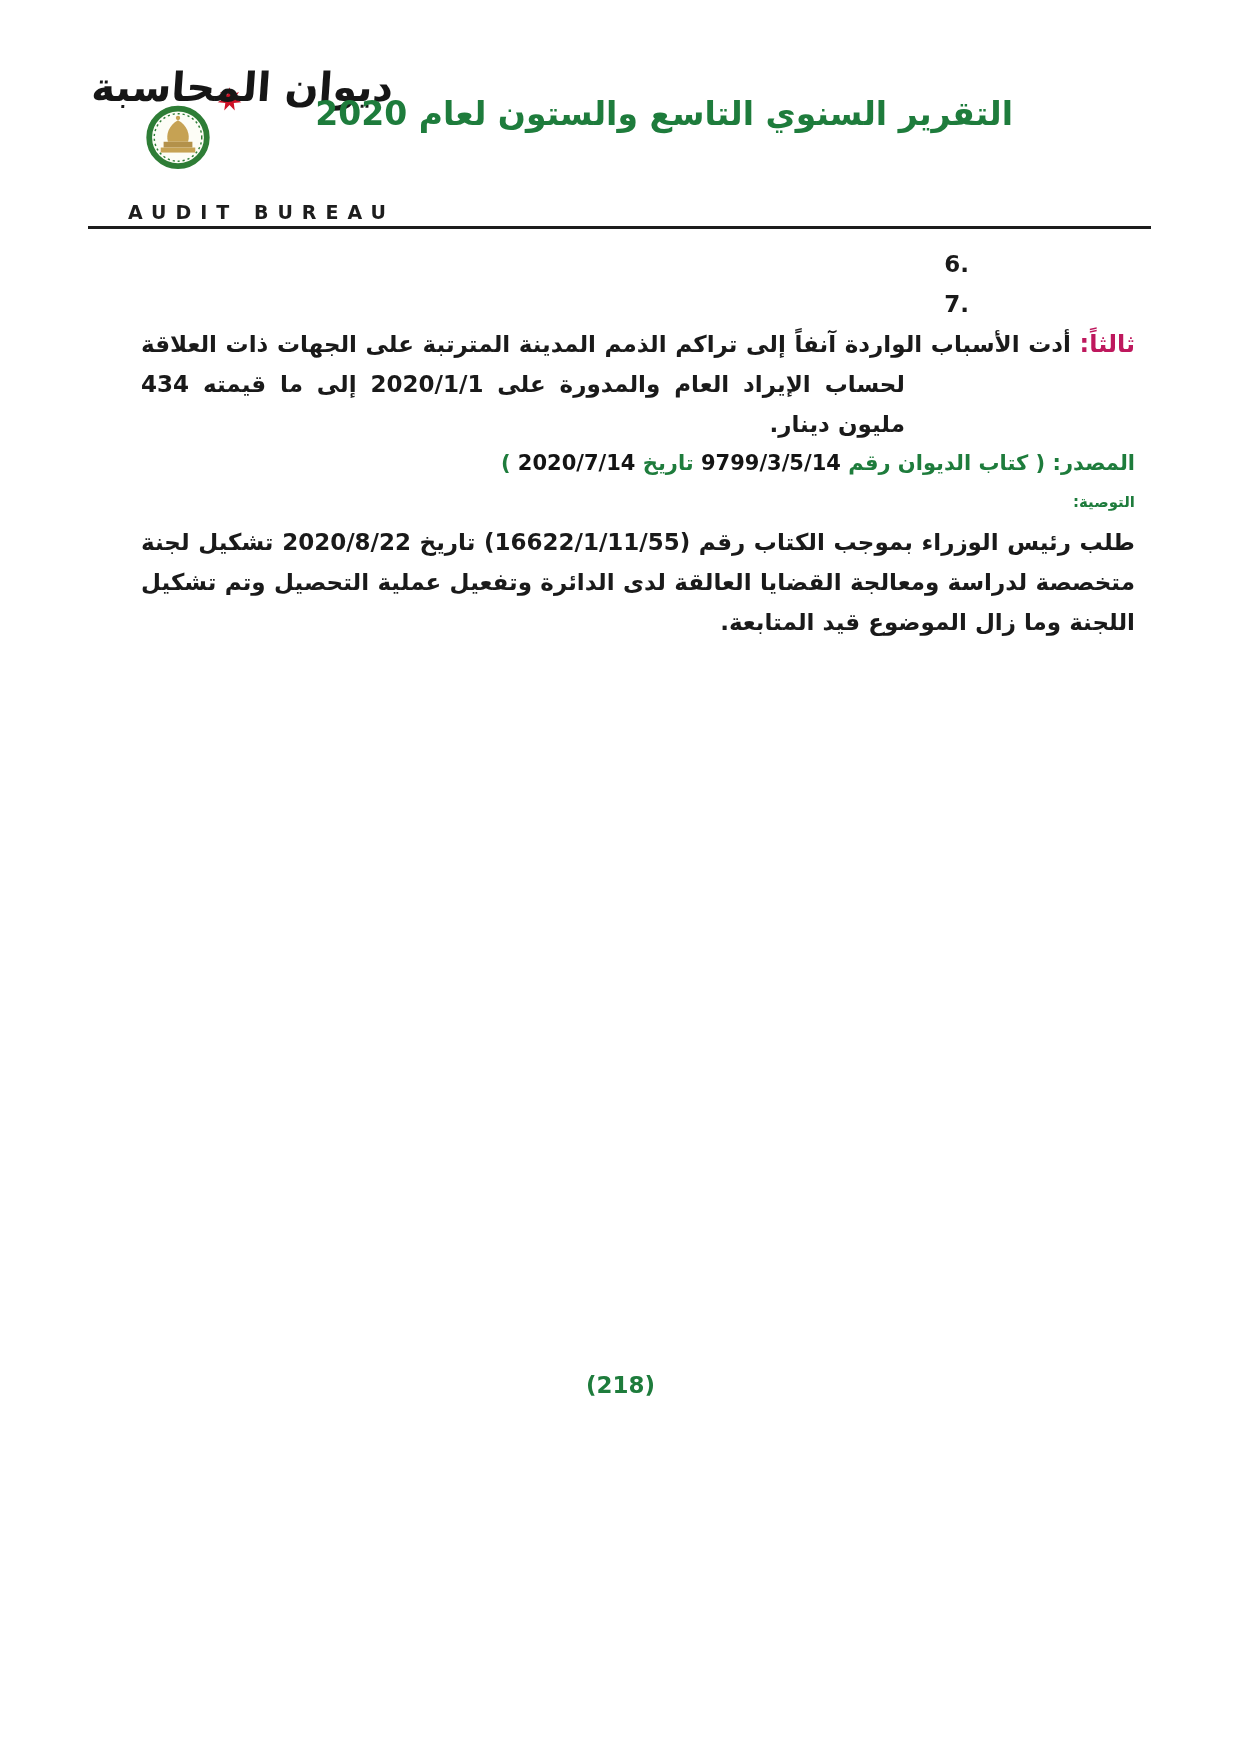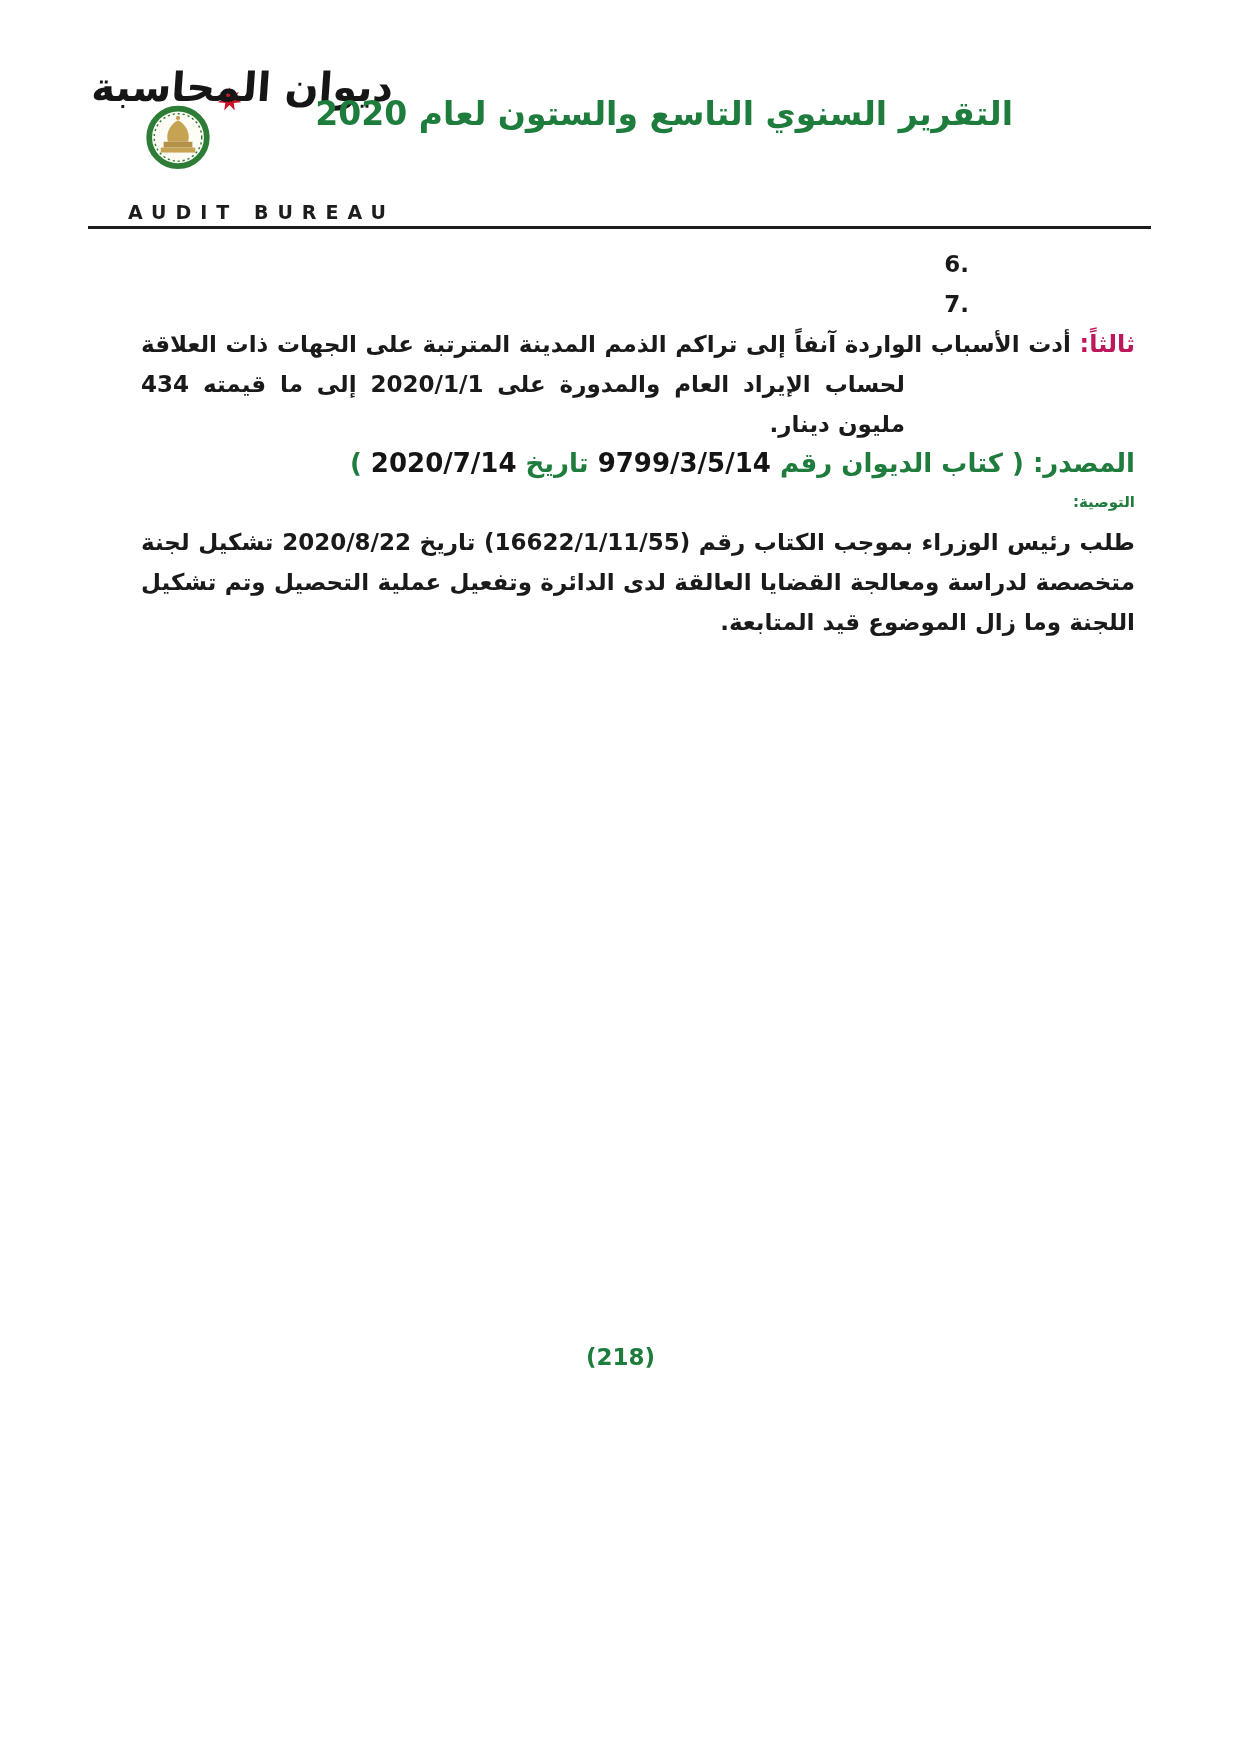--- a/index.html
+++ b/index.html
@@ -121,21 +121,21 @@
     text-align: justify;
   }
   .third-label {
     color: #be185d;
     font-size: 24px;
     font-weight: bold;
   }
 
   .source {
     margin-top: 1px;
-    font-size: 26px;
+    font-size: 21px;
     color: #1e7c3c;
     text-align: right;
     line-height: 38px;
   }
   .source .num {
     color: #141414;
     direction: ltr;
     unicode-bidi: isolate;
   }
 
@@ -145,21 +145,21 @@
     text-align: right;
     font-size: 15px;
   }
   .sec-text {
     text-align: justify;
   }
 
   
   .page-num {
     position: absolute;
-    top: 1344px;
+    top: 1372px;
     left: 0;
     width: 100%;
     text-align: center;
     color: #1e7c3c;
     font-size: 23px;
     font-weight: bold;
   }
 </style>
 </head>
 <body>

